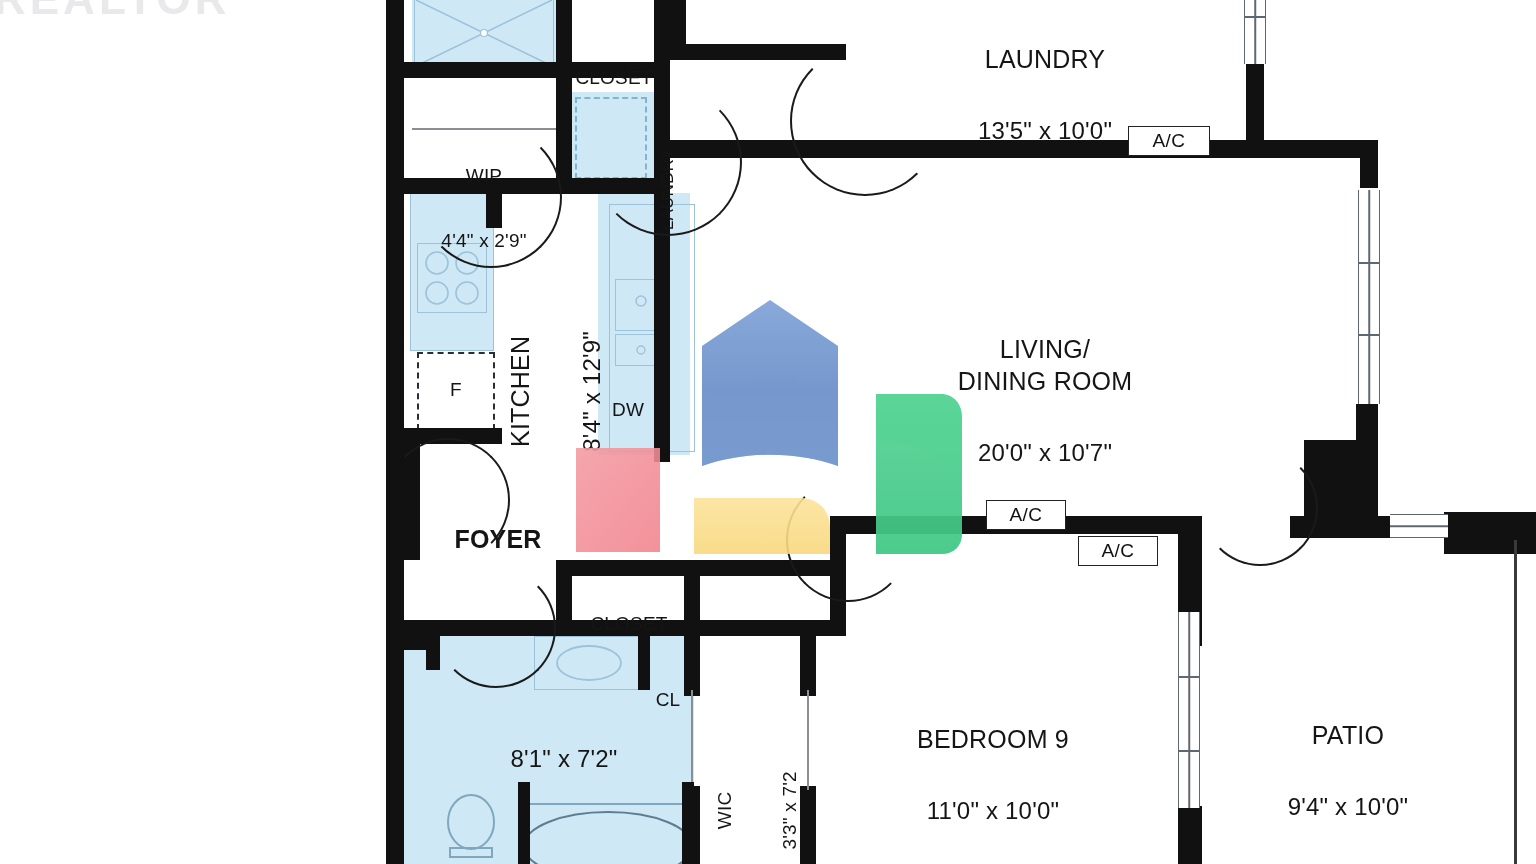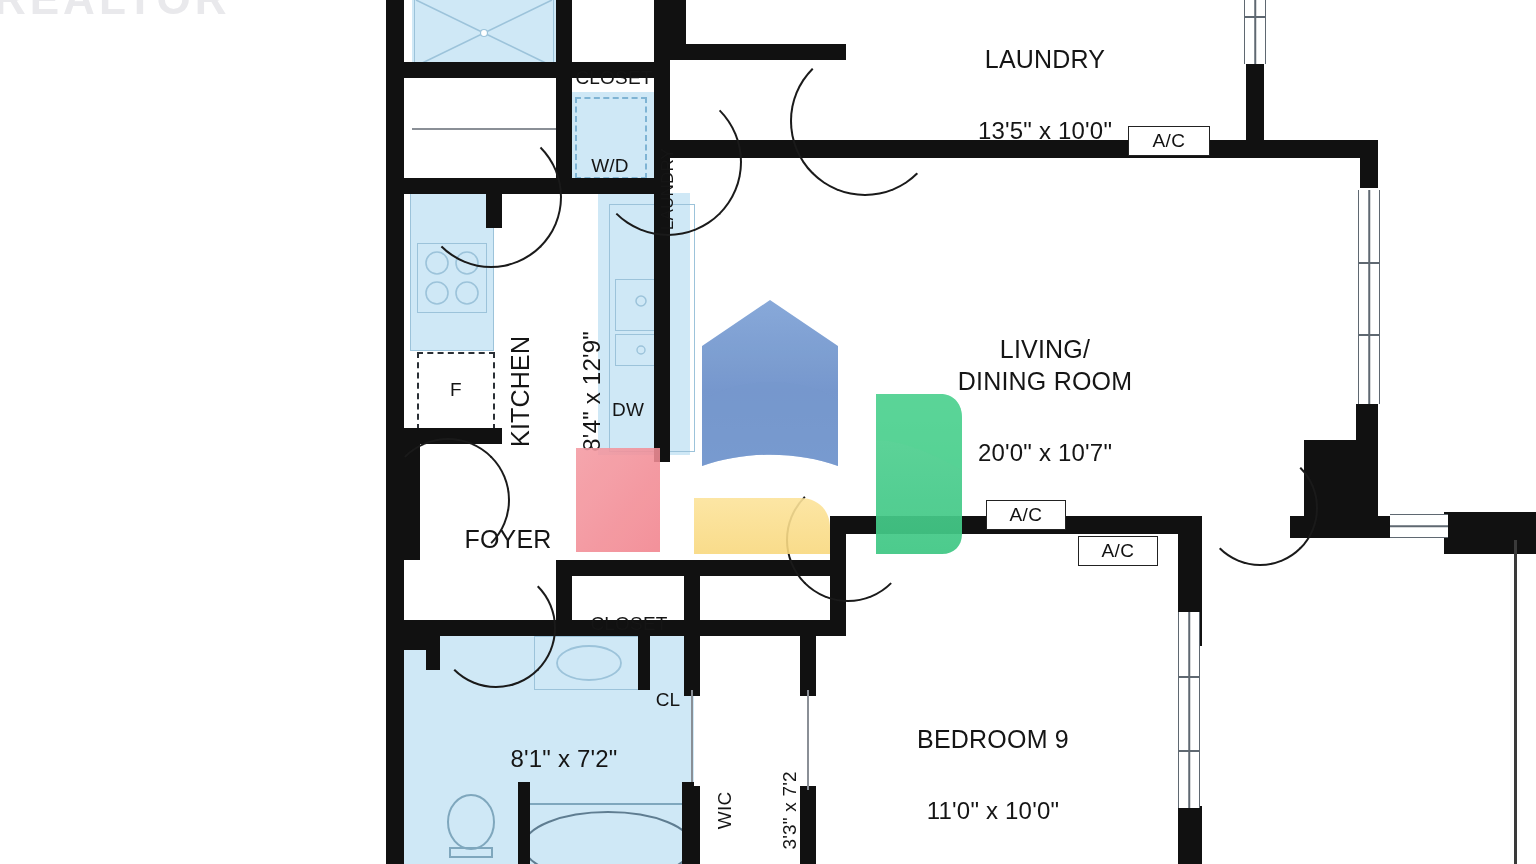--- a/index.html
+++ b/index.html
@@ -231,52 +231,57 @@
 
   <div class="lbl" style="left:860px;top:684px;width:266px;">
     <span class="t1">BEDROOM 9</span>
     <span class="t2">11'0" x 10'0"</span>
   </div>
 
   <div class="lbl" style="left:430px;top:704px;width:268px;">
     <span class="t2">8'1" x 7'2"</span>
   </div>
 
-
+  <div class="lbl" style="left:1216px;top:680px;width:264px;">
+    <span class="t1">PATIO</span>
+    <span class="t2">9'4" x 10'0"</span>
+  </div>
+
+  <div class="lbl sm" style="left:410px;top:124px;width:148px;">
+    <span class="t1">WIP</span>
+    <span class="t2">4'4" x 2'9"</span>
+  </div>
 
   <div class="lbl sm rot90" style="left:672px;top:726px;width:170px;
        transform:rotate(-90deg);">
     <span class="t1">WIC</span>
     <span class="t2">3'3" x 7'2</span>
   </div>
 
-  <div class="lbl" style="left:438px;top:484px;width:140px;">
+  <div class="lbl" style="left:428px;top:484px;width:140px;font-weight:bold;">
     <span class="t1">FOYER</span>
   </div>
 
   <div class="lbl sm" style="left:572px;top:26px;width:84px;">
     <span class="t1">CLOSET</span>
   </div>
 
   <div class="lbl sm" style="left:572px;top:572px;width:114px;">
     <span class="t1">CLOSET</span>
   </div>
 
   <div class="lbl xs rot90" style="left:608px;top:138px;width:120px;
        transform:rotate(-90deg);">
     <span class="t1">LAUNDRY</span>
   </div>
 
   <div class="lbl sm" style="left:644px;top:648px;width:48px;">
     <span class="t1">CL</span>
   </div>
 
-  <div class="lbl sm" style="left:572px;top:114px;width:76px;">
-    <span class="t1">W/D</span>
-  </div>
 
   <svg class="logo" style="left:0;top:0;width:1536px;height:864px;" viewBox="0 0 1536 864">
     <defs>
       <linearGradient id="gBlue" x1="0" y1="0" x2="0" y2="1">
         <stop offset="0%" stop-color="#7ea2d6"></stop>
         <stop offset="55%" stop-color="#6b8fc9"></stop>
         <stop offset="100%" stop-color="#6f95cf"></stop>
       </linearGradient>
       <linearGradient id="gRed" x1="0" y1="0" x2="1" y2="1">
         <stop offset="0%" stop-color="#f49aa2"></stop>

